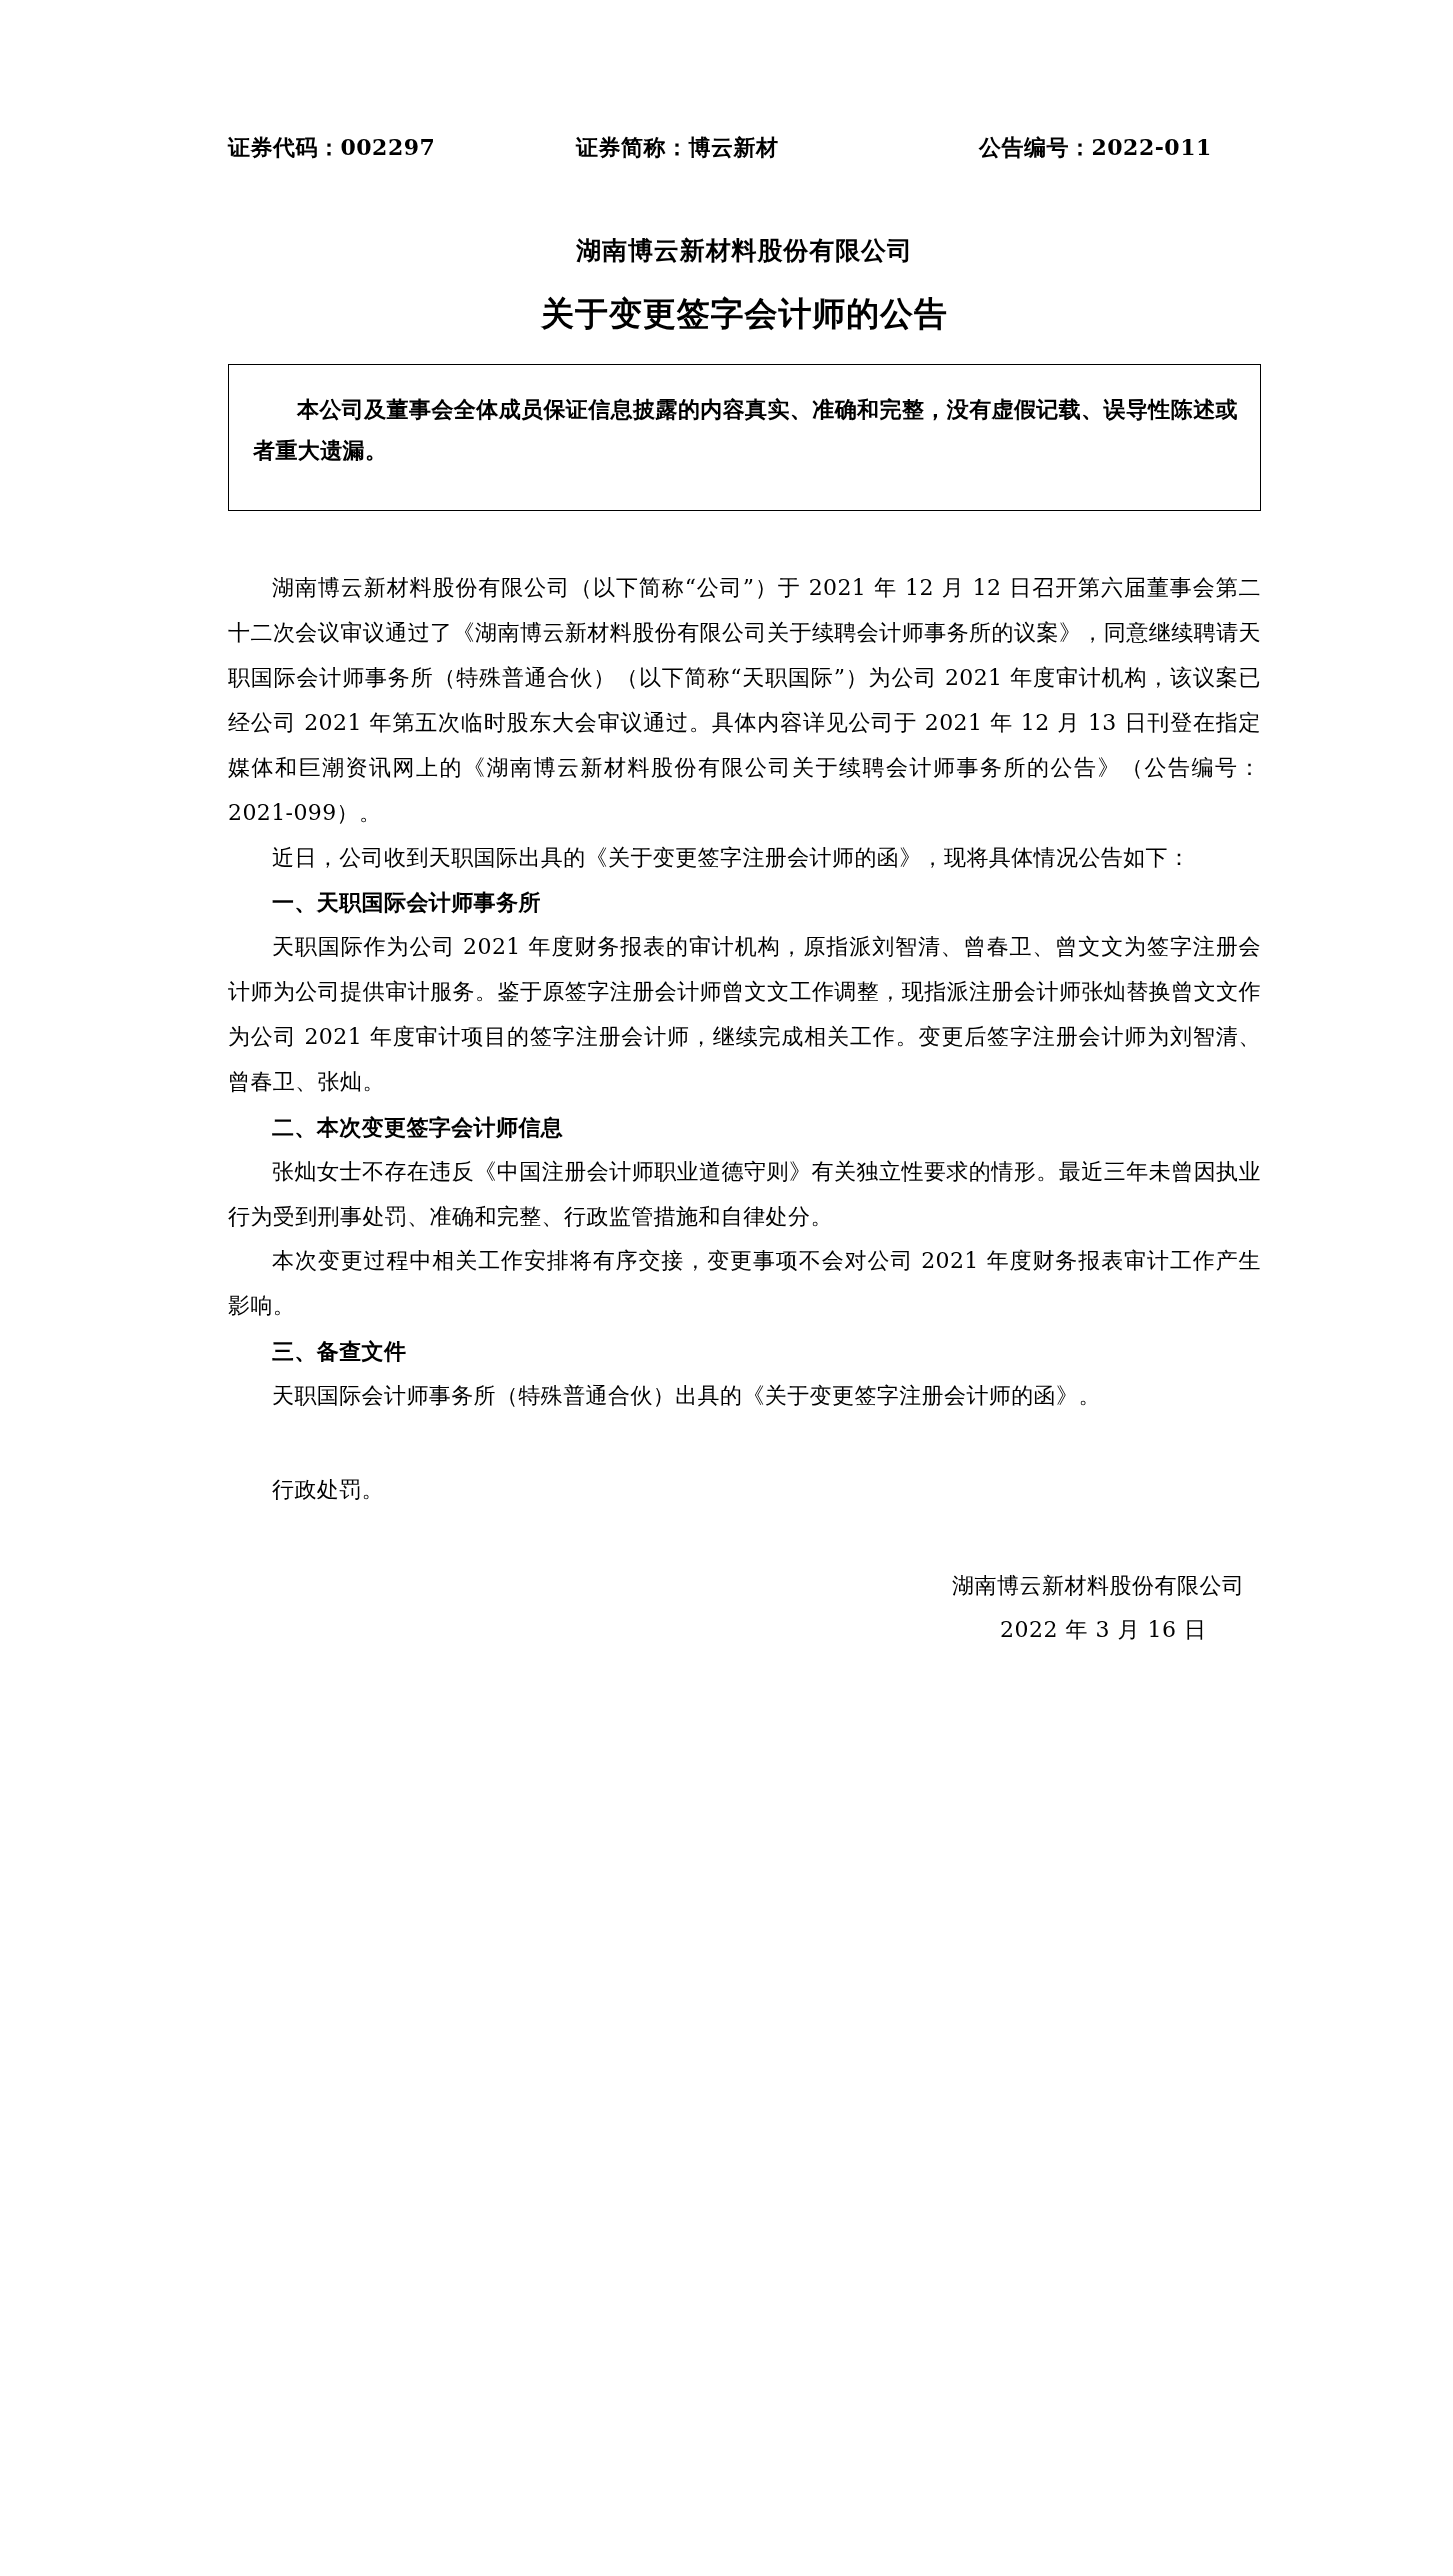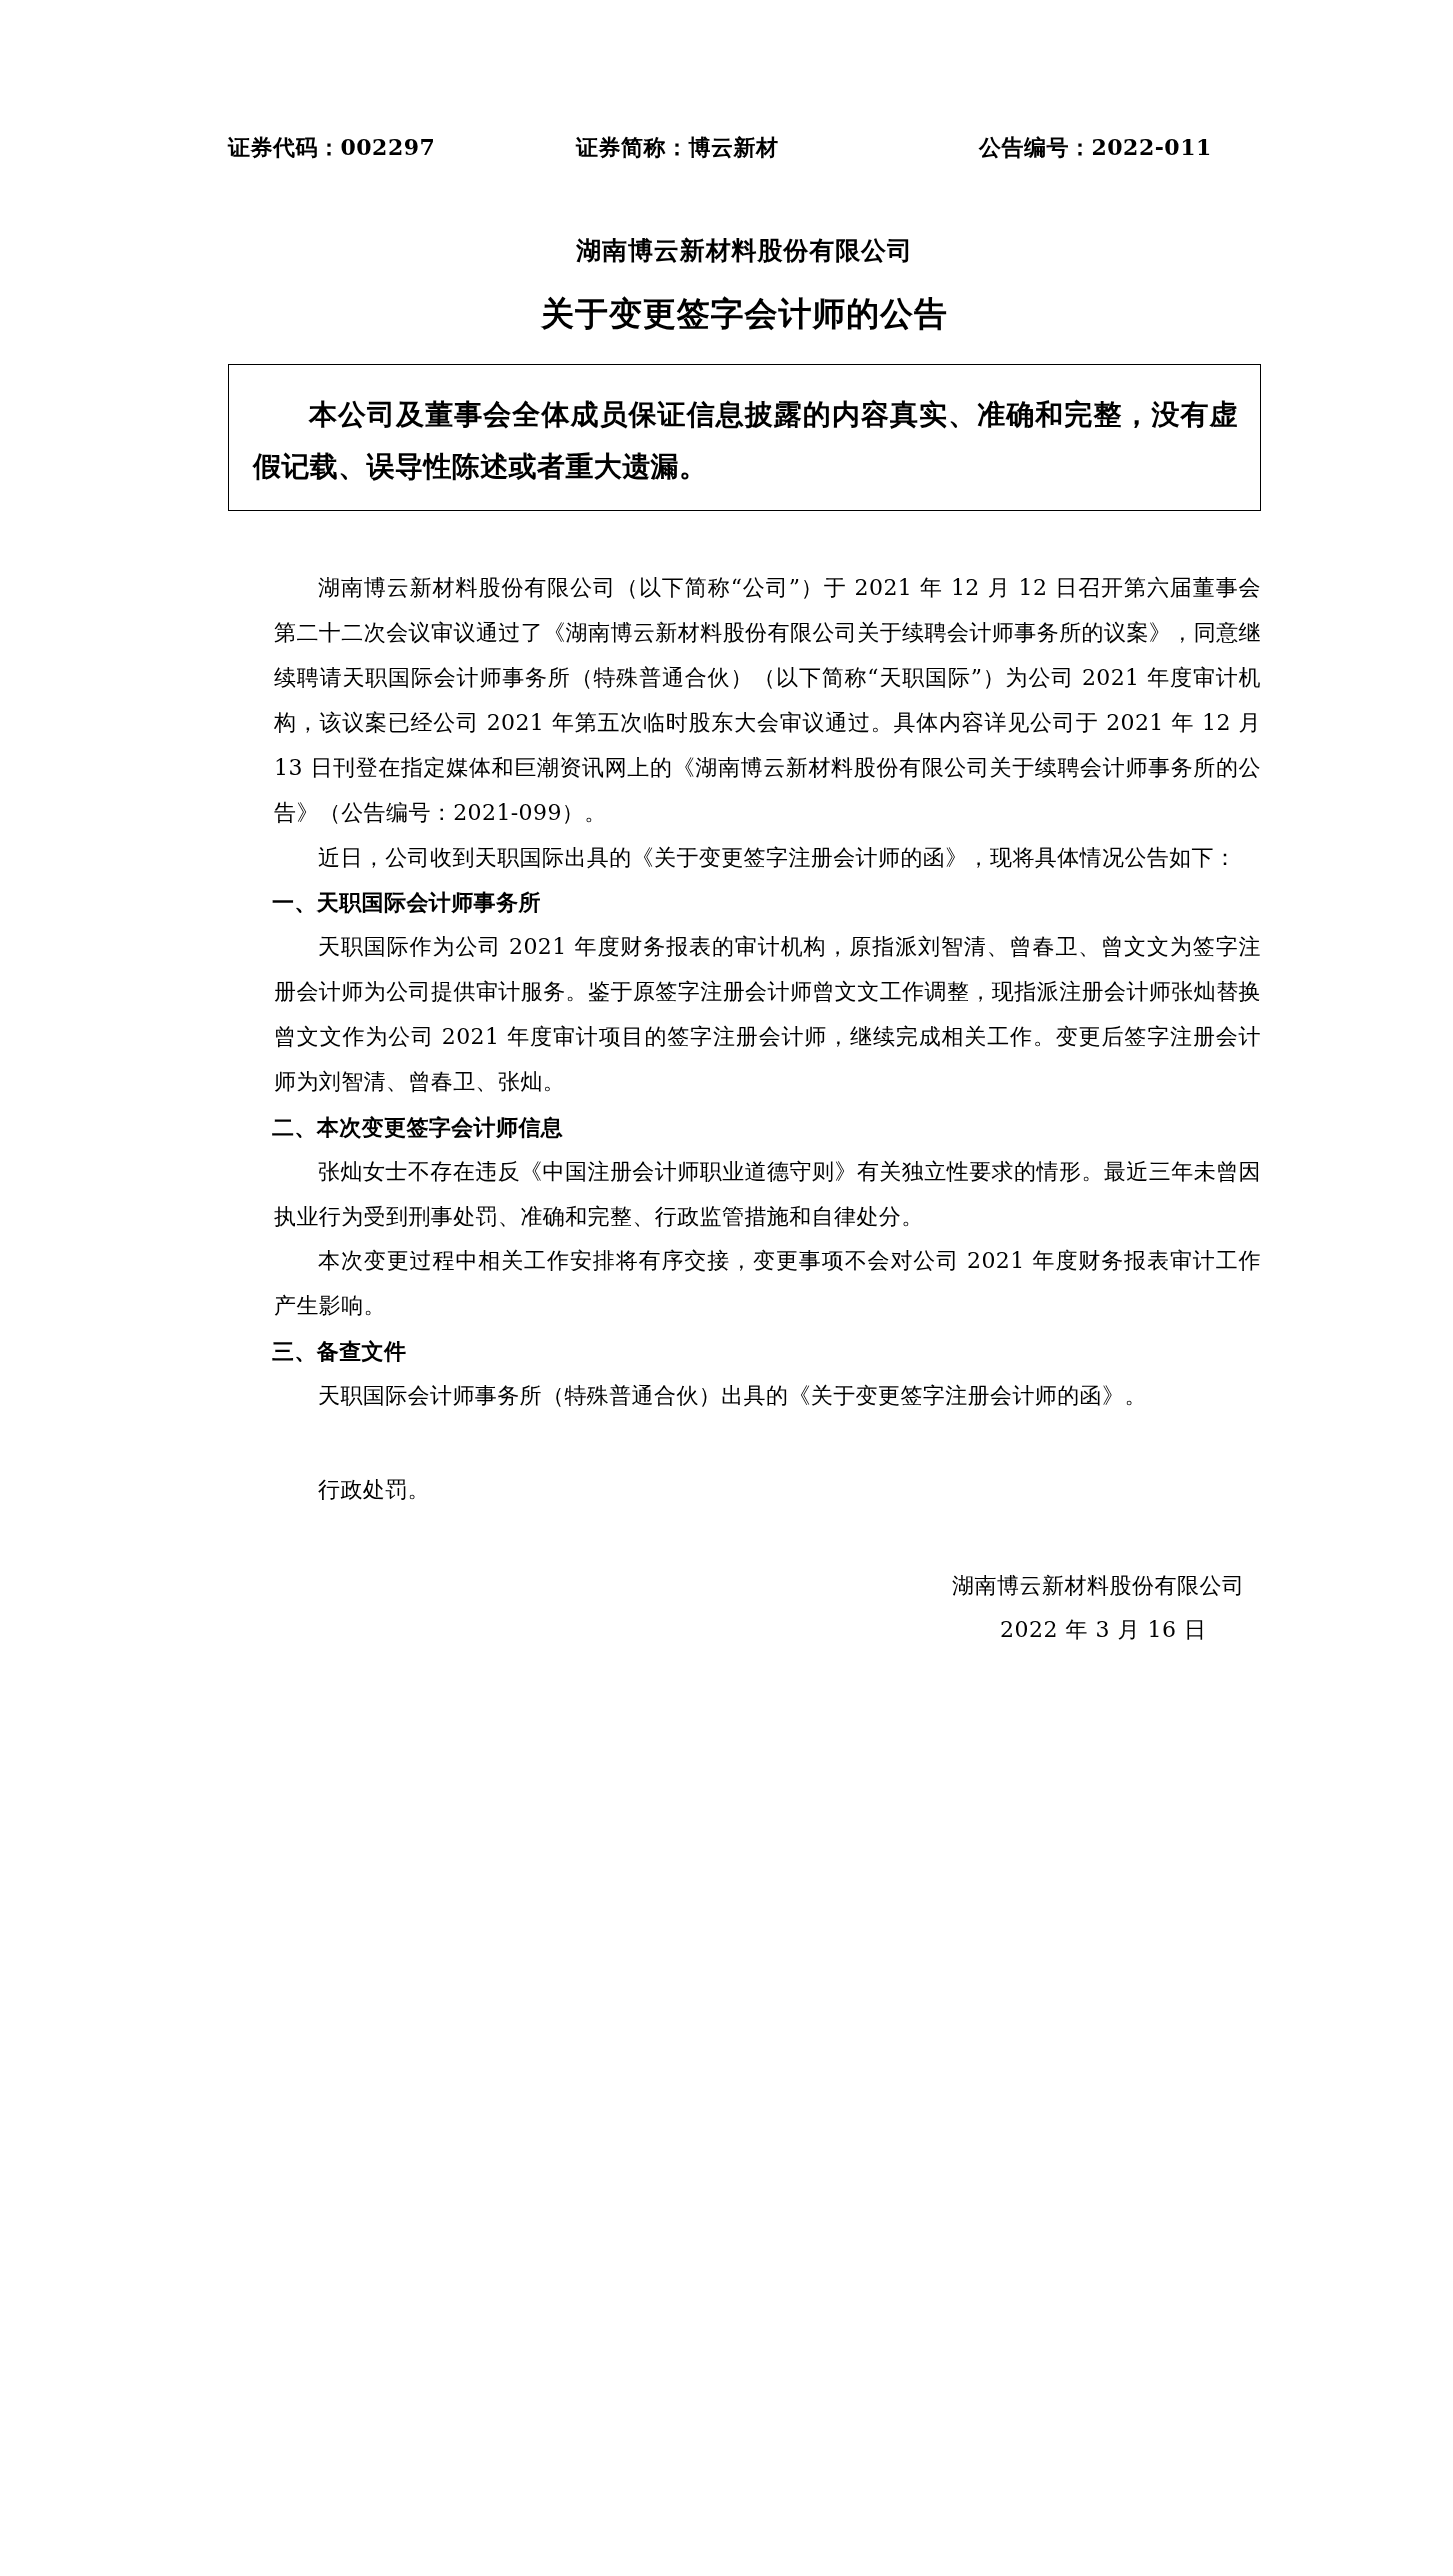--- a/index.html
+++ b/index.html
@@ -62,21 +62,21 @@
     letter-spacing: 0.9px;
     line-height: 1.6;
     margin-top: 16.5px;
   }
 
   
   .disclaimer {
     margin-top: 24px;
     border: 0.9px solid #000;
     padding: 24px 22px 24px 24px;
-    font-size: 28px;
+    font-size: 22px;
     font-weight: bold;
     line-height: 1.85;
     letter-spacing: 0.4px;
     text-align: justify;
     text-justify: inter-ideograph;
     box-sizing: border-box;
     height: 147px;
   }
   .disclaimer p {
     margin: 0;
@@ -90,21 +90,20 @@
   .body-block p {
     margin: 0;
     font-size: 22px;
     line-height: 2.04;
     letter-spacing: 0.4px;
     text-align: justify;
     text-justify: inter-ideograph;
   }
   .body-block p.indent {
     text-indent: 2em;
-    margin-left: 46px;
   }
   .body-block p.heading {
     text-indent: 2em;
     font-weight: bold;
   }
   .spacer-md { height: 49px; }
 
   
   .signature {
     margin-top: 51px;

